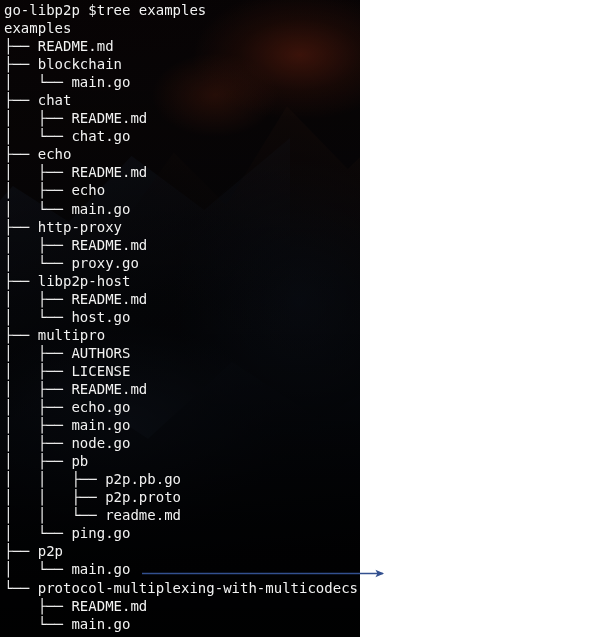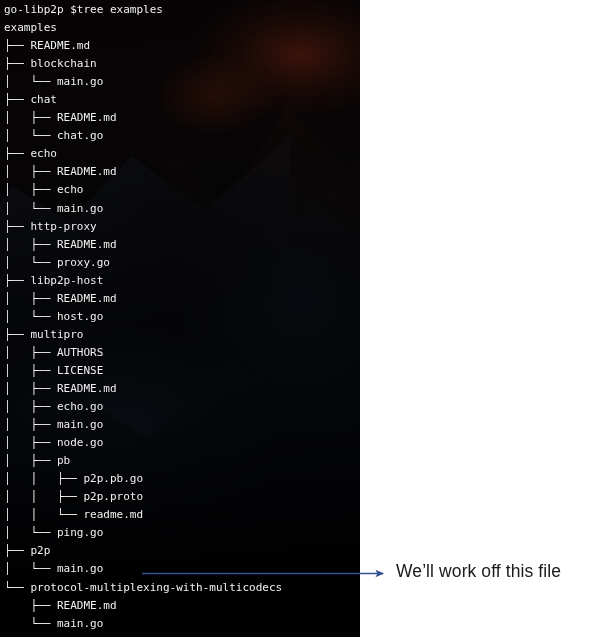--- a/index.html
+++ b/index.html
@@ -65,21 +65,21 @@
     position: absolute; inset: 0;
     background: linear-gradient(180deg, rgba(0,0,0,0.30) 0%, rgba(0,0,0,0.42) 35%, rgba(0,0,0,0.58) 70%, rgba(0,0,0,0.78) 100%);
   }
 
   #term-text {
     position: absolute;
     left: 4px;
     top: 1px;
     right: 0;
     font-family: "DejaVu Sans Mono", "Liberation Mono", monospace;
-    font-size: 11px;
+    font-size: 14px;
     line-height: 18.05px;
     color: #f2f2f2;
     white-space: pre;
     letter-spacing: 0px;
     text-shadow: 0 0 1px rgba(0,0,0,0.9);
   }
   #term-text .tline {
     display: block;
     height: 18.05px;
   }
@@ -122,15 +122,14 @@
 
   <svg id="annotation-arrow" viewBox="0 0 250 14" width="250" height="14" xmlns="http://www.w3.org/2000/svg">
     <defs>
       <marker id="arrowhead" markerWidth="7" markerHeight="7" refX="5.6" refY="3" orient="auto">
         <path d="M0,0.3 L6.4,3 L0,5.7 L1.5,3 Z" fill="#33508f"></path>
       </marker>
     </defs>
     <line x1="0" y1="6.5" x2="241" y2="6.5" stroke="#33508f" stroke-width="1.35" marker-end="url(#arrowhead)"></line>
   </svg>
 
-  <div id="annotation-label">We’ll work off this file</div>
 
 </div>
 
 </body></html>

